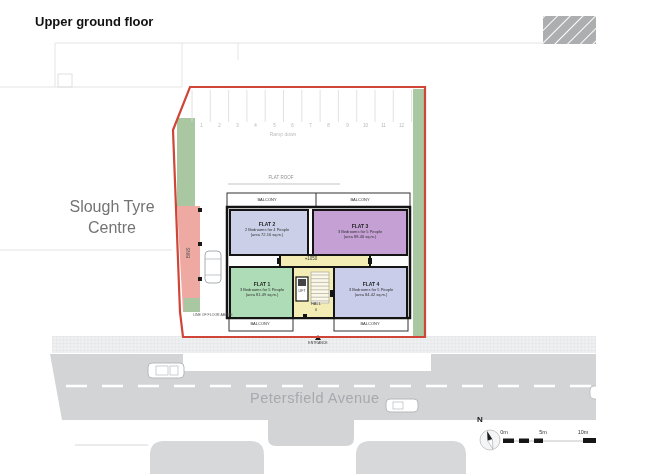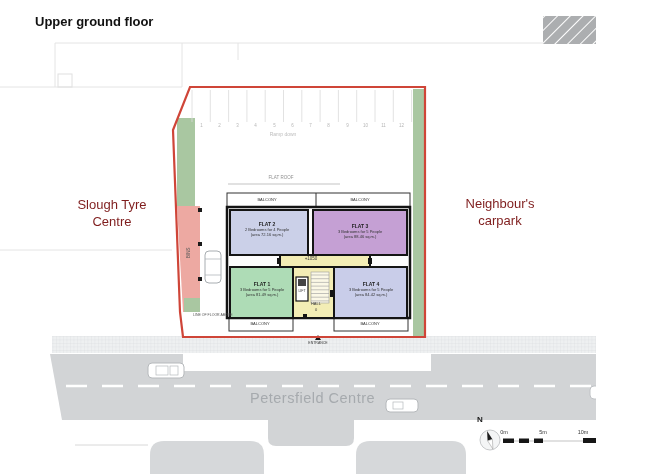--- a/index.html
+++ b/index.html
@@ -1,21 +1,21 @@
 <!DOCTYPE html>
 <html><head>
 <meta charset="utf-8">
 <style>
   html,body{margin:0;padding:0;background:#fff;}
   .page{position:relative;width:596px;height:474px;background:#fff;overflow:hidden;
         font-family:"Liberation Sans",sans-serif;}
   svg.plan{position:absolute;left:0;top:0;}
   .t{position:absolute;line-height:1.2;white-space:normal;}
   .title{left:35px;top:14px;font-size:13px;font-weight:bold;color:#111;white-space:nowrap;}
-  .side-label{font-size:13px;color:#7f1d1d;text-align:center;line-height:1.3;}
+  .side-label{font-size:16px;color:#737373;text-align:center;line-height:1.3;}
   .slough{left:62px;top:197px;width:100px;}
   .neigh{left:448px;top:196px;width:104px;}
   .caption{left:186px;top:357px;font-size:10px;color:#2c2c2c;letter-spacing:.3px;white-space:nowrap;}
   .street{left:250px;top:390px;font-size:14.5px;color:#a6aaae;letter-spacing:.5px;white-space:nowrap;}
   .tiny{font-size:4px;color:#3a3a3a;white-space:nowrap;}
   .bay-num{position:absolute;top:123px;width:9px;text-align:center;font-size:4.5px;color:#b6b6b6;}
   .flat-label{position:absolute;width:70px;text-align:center;}
   .flat-name{font-size:5px;font-weight:bold;color:#1f1f1f;}
   .flat-sub{font-size:4px;color:#333;line-height:1.35;}
   .balcony-label{position:absolute;width:40px;text-align:center;font-size:4px;color:#333;}
@@ -131,22 +131,21 @@
       <rect x="503" y="438.5" width="11" height="4.5" fill="#161616"></rect>
       <rect x="519" y="438.5" width="10" height="4.5" fill="#161616"></rect>
       <rect x="534" y="438.5" width="9" height="4.5" fill="#161616"></rect>
       <rect x="583" y="438" width="40" height="5" fill="#161616"></rect>
     </g>
   </svg>
 
   <div class="t title">Upper ground floor</div>
 
   <div class="t side-label slough">Slough Tyre Centre</div>
-  <div class="t side-label neigh">Neighbour's carpark</div>
-  <div class="t street">Petersfield Centre</div>
+  <div class="t street">Petersfield Avenue</div>
 
   <span class="bay-num" style="left:197px">1</span>
   <span class="bay-num" style="left:215px">2</span>
   <span class="bay-num" style="left:233px">3</span>
   <span class="bay-num" style="left:251px">4</span>
   <span class="bay-num" style="left:270px">5</span>
   <span class="bay-num" style="left:288px">6</span>
   <span class="bay-num" style="left:306px">7</span>
   <span class="bay-num" style="left:324px">8</span>
   <span class="bay-num" style="left:343px">9</span>

